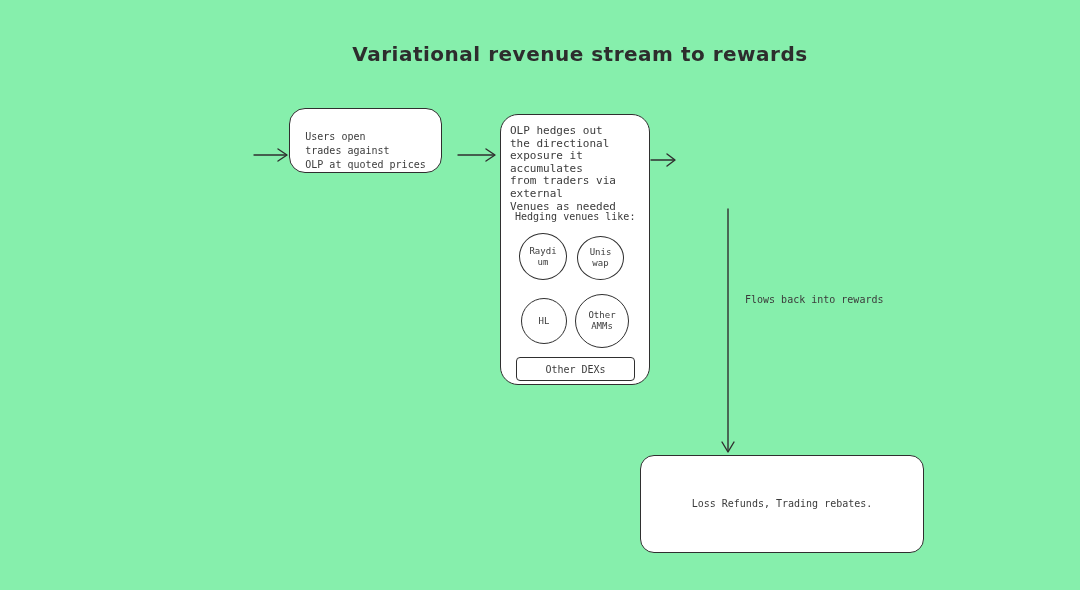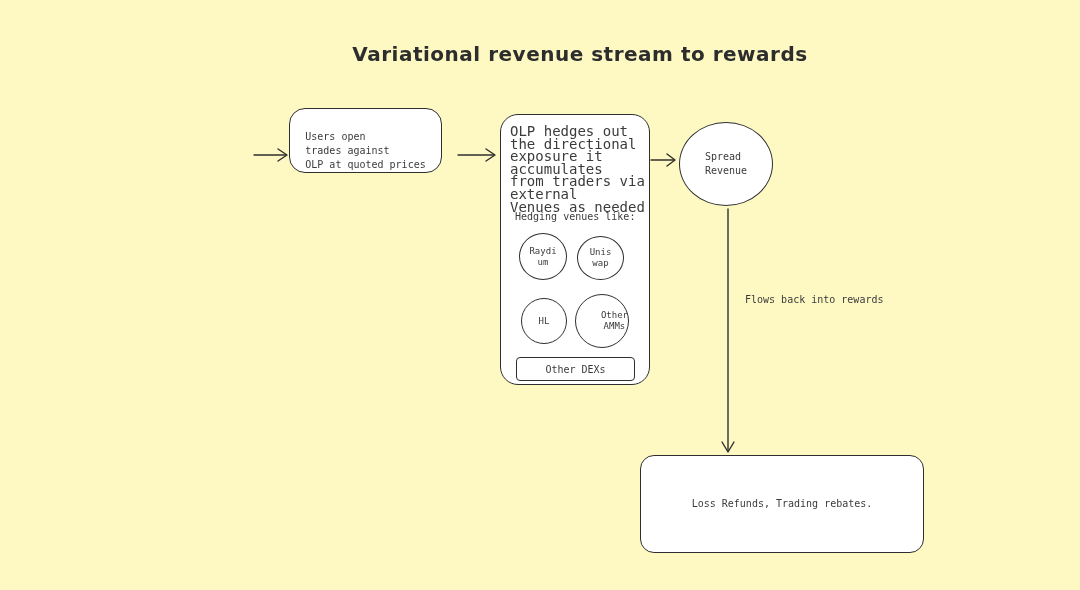--- a/index.html
+++ b/index.html
@@ -1,20 +1,20 @@
 <!DOCTYPE html>
 <html><head>
 <meta charset="utf-8">
 <style>
   html, body { margin: 0; padding: 0; background: #ffffff; }
   .canvas {
     position: relative;
     width: 1080px;
     height: 590px;
-    background: #fef9c3;
+    background: #86efac;
     font-family: "DejaVu Sans Mono", monospace;
     color: #3b3b3b;
     overflow: hidden;
   }
   .title {
     position: absolute;
     left: 330px;
     top: 42px;
     width: 500px;
     text-align: center;
@@ -38,21 +38,21 @@
   }
   .flex-center {
     display: flex;
     align-items: center;
     justify-content: center;
   }
   .hedge-desc {
     position: absolute;
     left: 9px;
     top: 10px;
-    font-size: 14px;
+    font-size: 11px;
     line-height: 12.6px;
     white-space: pre-line;
   }
   .hedge-heading {
     position: absolute;
     left: 14px;
     top: 96px;
     font-size: 10px;
     white-space: nowrap;
   }
@@ -141,39 +141,35 @@
       <span style="white-space:pre-line;">Raydi
 um</span>
     </div>
     <div class="venue-circle" style="left:76px; top:121px; width:47px; height:44px;">
       <span style="white-space:pre-line;">Unis
 wap</span>
     </div>
     <div class="venue-circle" style="left:20px; top:183px; width:46px; height:46px;">
       <span style="white-space:pre-line;">HL</span>
     </div>
-    <div class="venue-circle" style="left:74px; top:179px; width:54px; height:54px;justify-content:flex-end;">
+    <div class="venue-circle" style="left:74px; top:179px; width:54px; height:54px;">
       <span style="white-space:pre-line;">Other
 AMMs</span>
     </div>
 
     <div class="footer-btn">
       <span>Other DEXs</span>
     </div>
   </div>
 
   <svg class="arrow-svg" style="left:650px; top:151px;" width="30" height="18">
     <line x1="1" y1="9" x2="24" y2="9"></line>
     <path d="M17,3 L25,9 L17,15"></path>
   </svg>
 
-  <div class="shape ellipse flex-center" style="left:679px; top:122px; width:94px; height:84px;">
-    <div class="node-text" style="text-align:left;">Spread
-Revenue</div>
-  </div>
 
   <svg class="arrow-svg" style="left:718px; top:207px;" width="20" height="250">
     <line x1="10" y1="2" x2="10" y2="244"></line>
     <path d="M4,235 L10,245 L16,235"></path>
   </svg>
 
   <div class="edge-label" style="left:745px; top:294px;">Flows back into rewards</div>
 
   <div class="shape flex-center" style="left:600px; top:455px; width:284px; height:98px; border-radius:14px;margin-left:40px;">
     <div class="node-text" style="text-align:center;">Loss Refunds, Trading rebates.</div>

